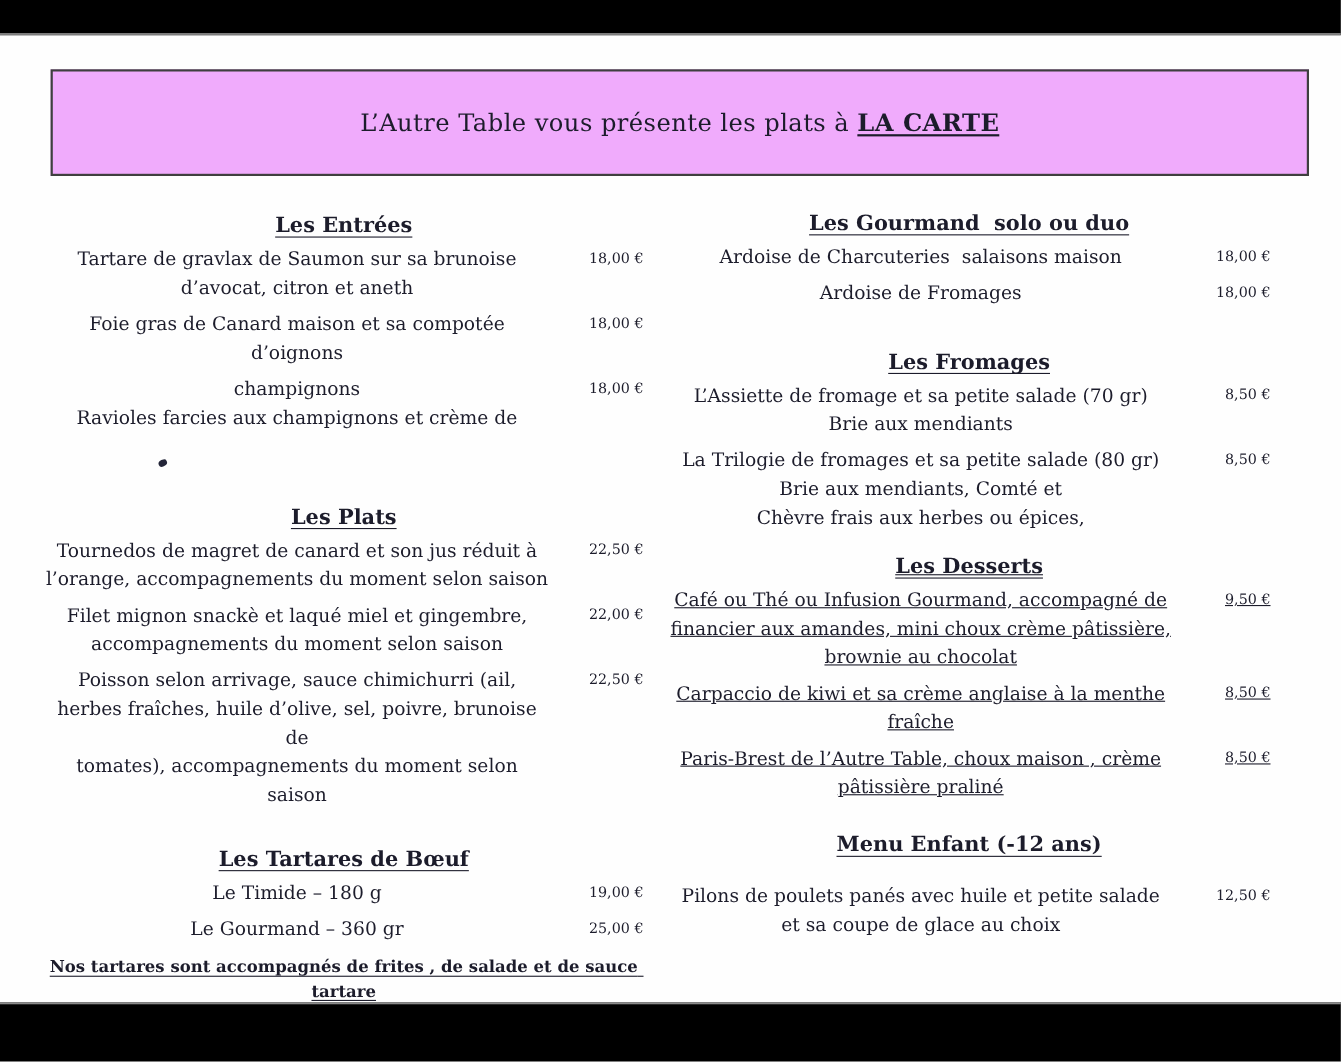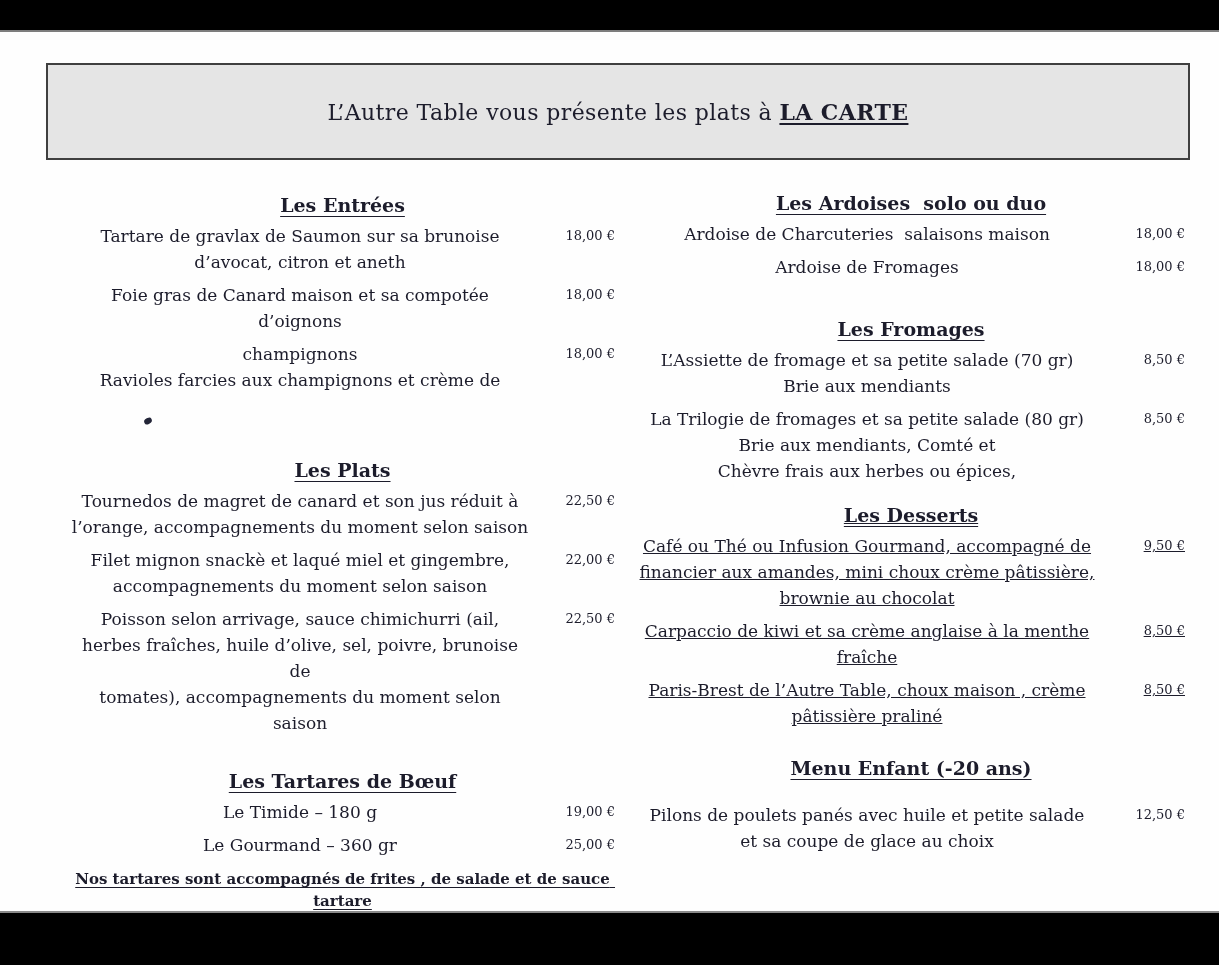--- a/index.html
+++ b/index.html
@@ -11,27 +11,27 @@
   .scan-bar-top {
     position:absolute; left:0; top:0; width:1219px; height:30px;
     background:#000; border-bottom:2px solid #7d7d7d;
   }
   .scan-bar-bottom {
     position:absolute; left:0; top:911px; width:1219px; height:54px;
     background:#000; border-top:2px solid #8a8a8a;
   }
   .title-box {
     position:absolute; left:46px; top:63px; width:1140px; height:93px;
-    border:2px solid #3f3f3f; background:#e5e5e5;
+    border:2px solid #3f3f3f; background:#f0abfc;
     display:flex; align-items:center; justify-content:center;
   }
   .title-text { font-size:22px; letter-spacing:.4px; white-space:pre-wrap; }
   .title-emph { font-weight:bold; text-decoration:underline; text-underline-offset:3px; }
   .menu {
-    position:absolute; top:185px; left:70px; width:1115px;
+    position:absolute; top:185px; left:40px; width:1115px;
     display:flex; align-items:flex-start;
   }
   .col { display:flex; flex-direction:column; }
   .col-left  { width:545px; margin-right:22px; }
   .col-right { width:548px; }
   .menu-section { display:flex; flex-direction:column; }
   .section-heading {
     text-align:center; font-weight:bold; font-size:19px; line-height:24px;
     text-decoration:underline; text-underline-offset:4px;
     margin-bottom:6px; white-space:pre-wrap;
@@ -137,21 +137,21 @@
         <div class="item-price">25,00 €</div>
       </div>
       <div class="section-note">Nos tartares sont accompagnés de frites , de salade et de sauce tartare</div>
     </div>
 
   </div>
 
   <div class="col col-right">
 
     <div class="menu-section mr0">
-      <div class="section-heading">Les Ardoises  solo ou duo</div>
+      <div class="section-heading">Les Gourmand  solo ou duo</div>
       <div class="menu-item">
         <div class="item-text">
           <div class="item-line">Ardoise de Charcuteries  salaisons maison</div>
         </div>
         <div class="item-price">18,00 €</div>
       </div>
       <div class="menu-item">
         <div class="item-text">
           <div class="item-line">Ardoise de Fromages</div>
         </div>
@@ -198,21 +198,21 @@
       <div class="menu-item">
         <div class="item-text">
           <div class="item-line">Paris-Brest de l’Autre Table, choux maison , crème</div>
           <div class="item-line">pâtissière praliné</div>
         </div>
         <div class="item-price">8,50 €</div>
       </div>
     </div>
 
     <div class="menu-section mr3">
-      <div class="section-heading heading-gap-lg">Menu Enfant (-20 ans)</div>
+      <div class="section-heading heading-gap-lg">Menu Enfant (-12 ans)</div>
       <div class="menu-item">
         <div class="item-text">
           <div class="item-line">Pilons de poulets panés avec huile et petite salade</div>
           <div class="item-line">et sa coupe de glace au choix</div>
         </div>
         <div class="item-price">12,50 €</div>
       </div>
     </div>
 
   </div>

